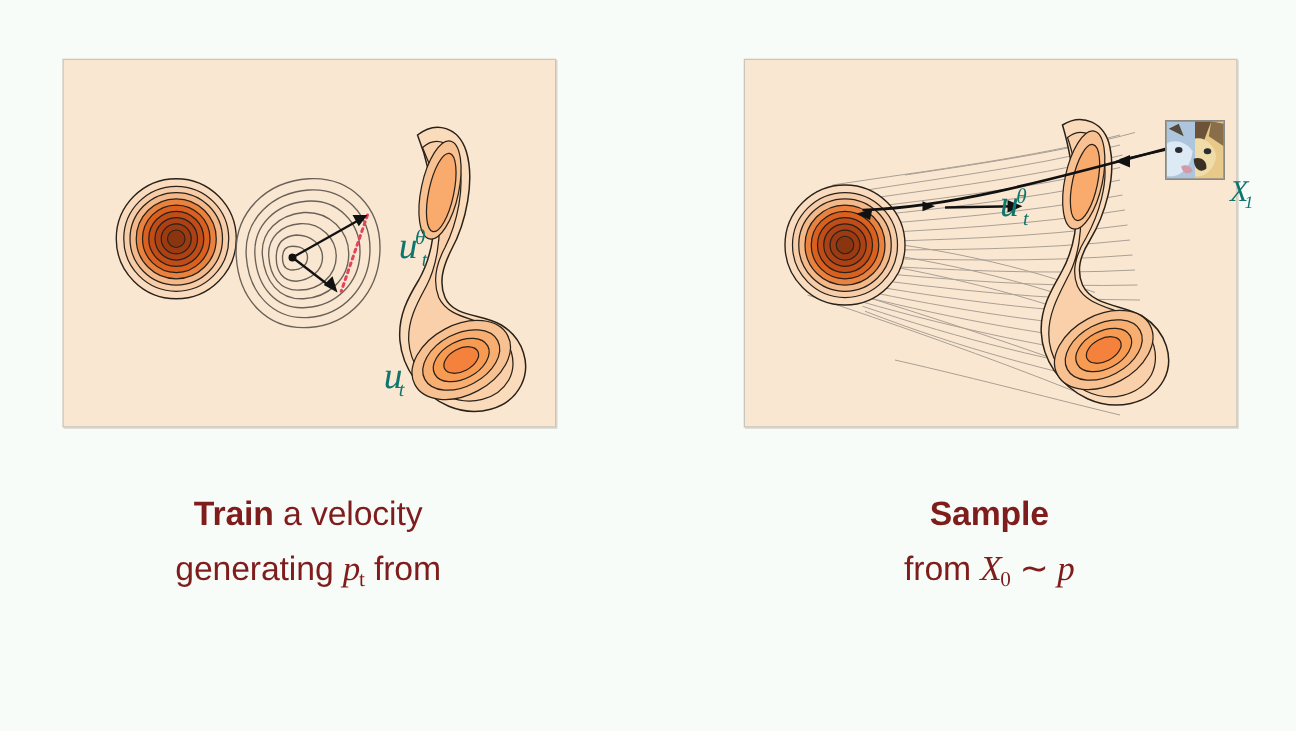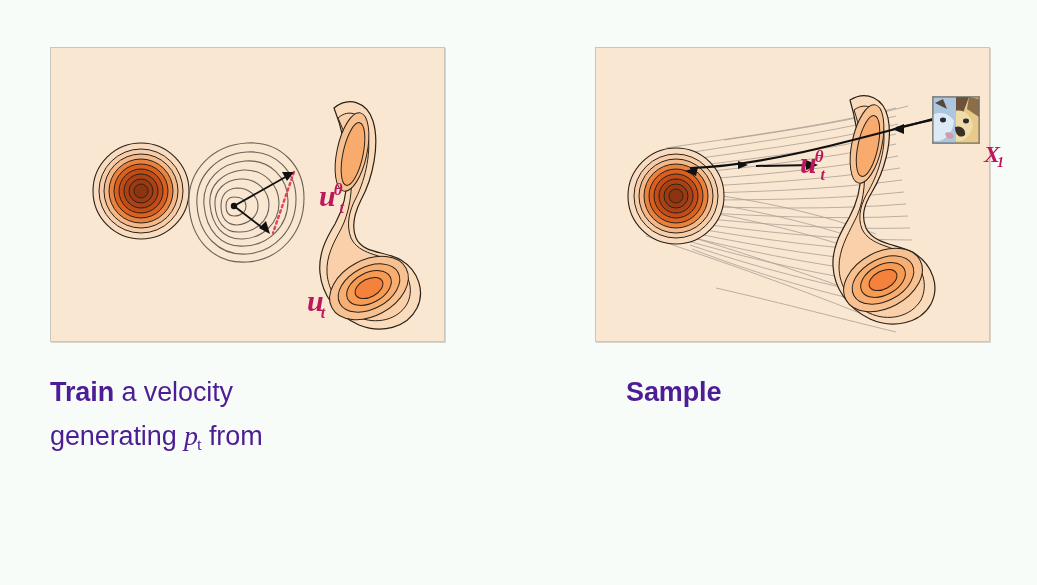--- a/index.html
+++ b/index.html
@@ -27,27 +27,29 @@
     box-shadow: 1px 1px 0 #d9d6cd;
     overflow: hidden;
   }
   #panel-train { left: 50px;  top: 47px; width: 393px; height: 293px; }
   #panel-sample { left: 595px; top: 47px; width: 393px; height: 293px; }
   .panel svg { display: block; width: 100%; height: 100%; }
 
   
   .caption {
     position: absolute;
-    color: #4c1d95;
+    text-align: center;
+    color: #7f1d1d;
     font-size: 27px;
     line-height: 44px;
     letter-spacing: -0.1px;
+    margin-top: 19px;
   }
   #caption-train  { left: 50px;  top: 370px; width: 393px; }
-  #caption-sample { left: 626px; top: 370px; width: 393px; }
+  #caption-sample { left: 595px; top: 370px; width: 393px; }
   .caption .ln { display: block; white-space: nowrap; }
   .caption b { font-weight: 700; }
   .mathv {
     font-family: "Liberation Serif", serif;
     font-style: italic;
     font-size: 28px;
   }
   .mathop {
     font-family: "Liberation Serif", serif;
     font-style: normal;
@@ -57,24 +59,24 @@
     font-family: "Liberation Serif", serif;
     font-style: normal;
     font-size: 17px;
     vertical-align: -5px;
     margin-left: -1px;
   }
 
   
   .figlabel {
     position: absolute;
-    color: #be185d;
+    color: #0f766e;
     font-family: "Liberation Serif", serif;
     font-style: italic;
-    font-weight: 700;
+    font-weight: 400;
     white-space: nowrap;
     line-height: 1;
   }
   .figlabel .base { font-size: 30px; }
   .figlabel .sb {
     font-size: 16px;
     font-style: italic;
     vertical-align: -7px;
     margin-left: -3px;
   }
@@ -287,15 +289,16 @@
     <span class="base">X</span><span class="sb">1</span>
   </div>
 
   <div class="caption" id="caption-train">
     <span class="ln"><b>Train</b><span> a velocity</span></span>
     <span class="ln"><span>generating </span><span class="mathv">p</span><span class="sub mathv">t</span><span> from</span></span>
   </div>
 
   <div class="caption" id="caption-sample">
     <span class="ln"><b>Sample</b></span>
+    <span class="ln"><span>from </span><span class="mathv">X</span><span class="sub">0</span><span class="mathop"> ∼ </span><span class="mathv">p</span></span>
   </div>
 
 </div>
 
 </body></html>

